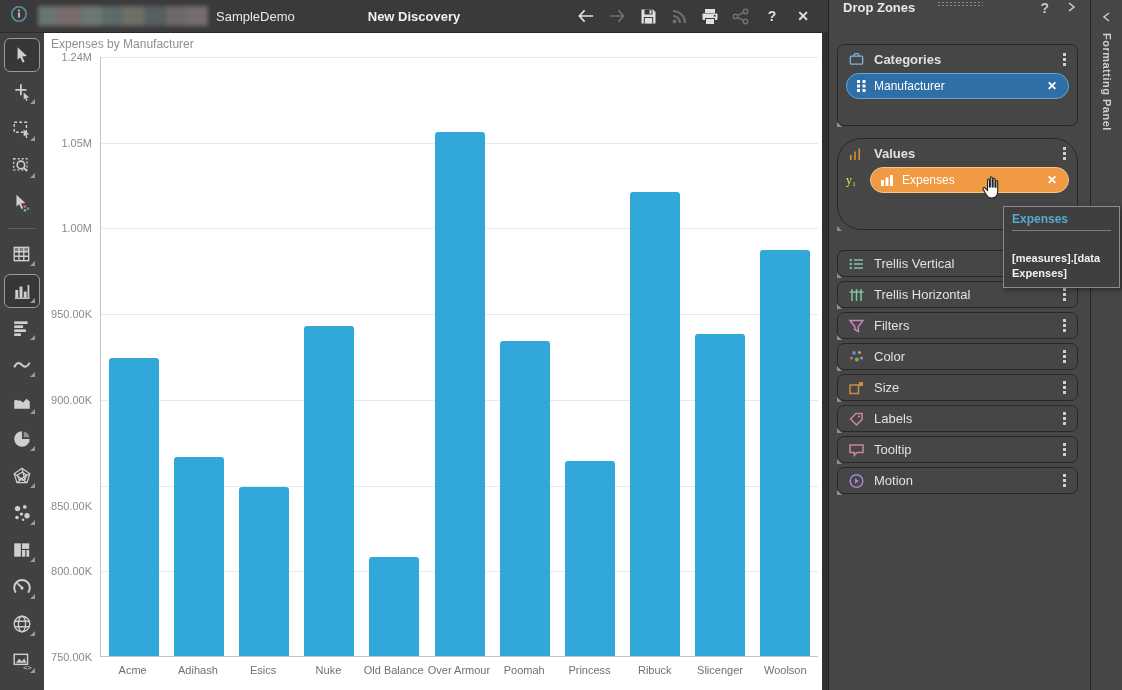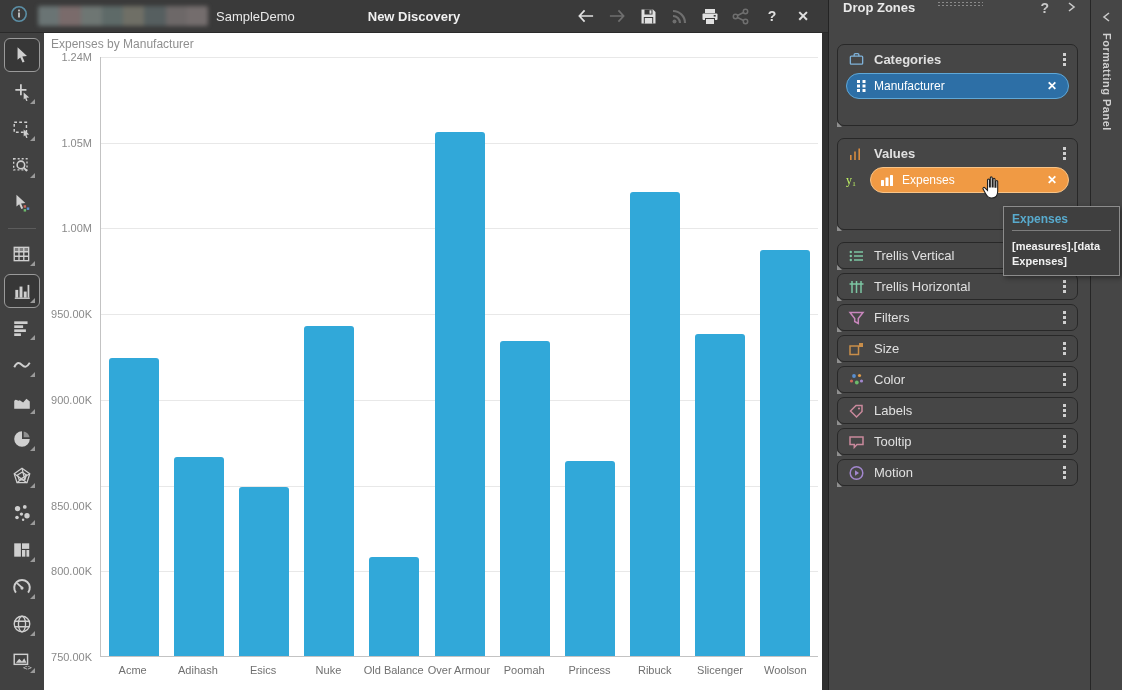--- a/index.html
+++ b/index.html
@@ -57,42 +57,42 @@
   .zones { padding:8px 12px 0 8px; }
   .zone-box { border:1px solid #282828; border-radius:7px; position:relative; }
   .zone-box::after { content:""; position:absolute; left:-1px; bottom:-2px; width:0; height:0;
                      border-bottom:5px solid #8f8f8f; border-right:5px solid transparent; }
   .zone-head { height:28px; display:flex; align-items:center; padding:0 9px;justify-content:space-between; }
   .zone-icon { width:18px; display:flex; justify-content:center; }
   .zone-label { margin-left:9px; color:#e0e0e0; font-size:13px; }
   .kebab { margin-left:auto; display:flex; flex-direction:column; gap:2px; padding:4px 2px; cursor:pointer; }
   .kebab i { width:3px; height:3px; background:#cfcfcf; display:block; }
   .zone-cat { height:82px; margin-bottom:12px; }
-  .zone-val { height:92px; margin-bottom:12px; }
+  .zone-val { height:92px; margin-bottom:20px;border-radius:24px; }
   .zone-slim { height:27px; margin-bottom:4px; }
   .zone-slim .zone-head { height:100%; }
   .pill-row { display:flex; align-items:center; padding:0 8px; }
   .yaxis-lab { width:24px; color:#bef264; font-size:12px; font-family:"Liberation Serif", serif; }
   .pill { flex:1; height:26px; border-radius:13px; display:flex; align-items:center;
           padding:0 11px 0 10px; color:#ffffff; font-size:12px; cursor:grab; }
   .pill .x { margin-left:auto; font-size:12px; font-weight:bold; cursor:pointer; }
   .pill .picon { margin-right:8px; display:flex; }
 
   
   .strip { position:absolute; left:1090px; top:0; width:32px; height:690px; background:#464646;
            border-left:1px solid #262626; z-index:6; }
   .strip-chevron { position:absolute; top:9px; left:50%; transform:translateX(-50%); cursor:pointer; }
   .strip-label { position:absolute; top:33px; left:50%; transform:translateX(-50%);
                  writing-mode:vertical-rl; color:#d0d0d0; font-size:11px; font-weight:bold; letter-spacing:0.5px; }
 
   
   .ttip { position:absolute; left:1003px; top:206px; width:117px; background:#3f3f3f;
           border:1px solid #8c8c8c; padding:5px 8px 6px 8px; z-index:40; box-shadow:2px 2px 5px rgba(0,0,0,0.4); }
   .ttip-title { font-size:12px; color:#58aacd; font-weight:bold; padding-bottom:4px; border-bottom:1px solid #7d7d7d; }
-  .ttip-body { margin-top:8px; font-size:11px; font-weight:bold; color:#f2f2f2; line-height:1.35; }
+  .ttip-body { margin-top:20px; font-size:11px; font-weight:bold; color:#f2f2f2; line-height:1.35; }
   .cursor-hand { position:absolute; left:976px; top:173px; z-index:60; pointer-events:none; }
 </style>
 </head>
 <body>
 
 <div class="topbar">
   <span class="info-badge">
     <svg width="18" height="18" viewBox="0 0 18 18">
         <circle cx="9" cy="9" r="7.2" fill="none" stroke="#5b8fa6" stroke-width="1.6"></circle>
         <rect x="8.2" y="7.5" width="1.6" height="5" fill="#d8d8d8"></rect>
@@ -506,55 +506,55 @@
               <i></i>
               <i></i>
               <i></i>
             </span>
           </div>
         </div>
         <div class="zone-box zone-slim">
           <div class="zone-head">
             <span class="zone-icon">
               <svg width="17" height="16" viewBox="0 0 17 16">
-                <rect x="2" y="5" width="8.5" height="8.5" fill="none" stroke="#c98e4a" stroke-width="1.5"></rect>
-                <rect x="11" y="2" width="4" height="4" fill="#c98e4a"></rect>
-              </svg>
-            </span>
-            <span class="zone-label">Size</span>
-            <span class="kebab">
-              <i></i>
-              <i></i>
-              <i></i>
-            </span>
-          </div>
-        </div>
-        <div class="zone-box zone-slim">
-          <div class="zone-head">
-            <span class="zone-icon">
-              <svg width="17" height="16" viewBox="0 0 17 16">
                 <circle cx="6" cy="4" r="1.9" fill="#5a8fd0"></circle>
                 <circle cx="11.5" cy="3.5" r="1.6" fill="#e09c4a"></circle>
                 <circle cx="3.5" cy="9" r="1.6" fill="#d0685a"></circle>
                 <circle cx="8.8" cy="10.5" r="1.9" fill="#6cba6c"></circle>
                 <circle cx="13.5" cy="9" r="1.6" fill="#a287ce"></circle>
               </svg>
             </span>
             <span class="zone-label">Color</span>
             <span class="kebab">
               <i></i>
               <i></i>
               <i></i>
             </span>
           </div>
         </div>
         <div class="zone-box zone-slim">
           <div class="zone-head">
             <span class="zone-icon">
               <svg width="17" height="16" viewBox="0 0 17 16">
+                <rect x="2" y="5" width="8.5" height="8.5" fill="none" stroke="#c98e4a" stroke-width="1.5"></rect>
+                <rect x="11" y="2" width="4" height="4" fill="#c98e4a"></rect>
+              </svg>
+            </span>
+            <span class="zone-label">Size</span>
+            <span class="kebab">
+              <i></i>
+              <i></i>
+              <i></i>
+            </span>
+          </div>
+        </div>
+        <div class="zone-box zone-slim">
+          <div class="zone-head">
+            <span class="zone-icon">
+              <svg width="17" height="16" viewBox="0 0 17 16">
                 <path d="M2.5 8 L8 2.5 H14 V8.5 L8.5 14 Z" fill="none" stroke="#c9899c" stroke-width="1.5"></path>
                 <circle cx="11" cy="5.5" r="1.1" fill="#c9899c"></circle>
               </svg>
             </span>
             <span class="zone-label">Labels</span>
             <span class="kebab">
               <i></i>
               <i></i>
               <i></i>
             </span>

